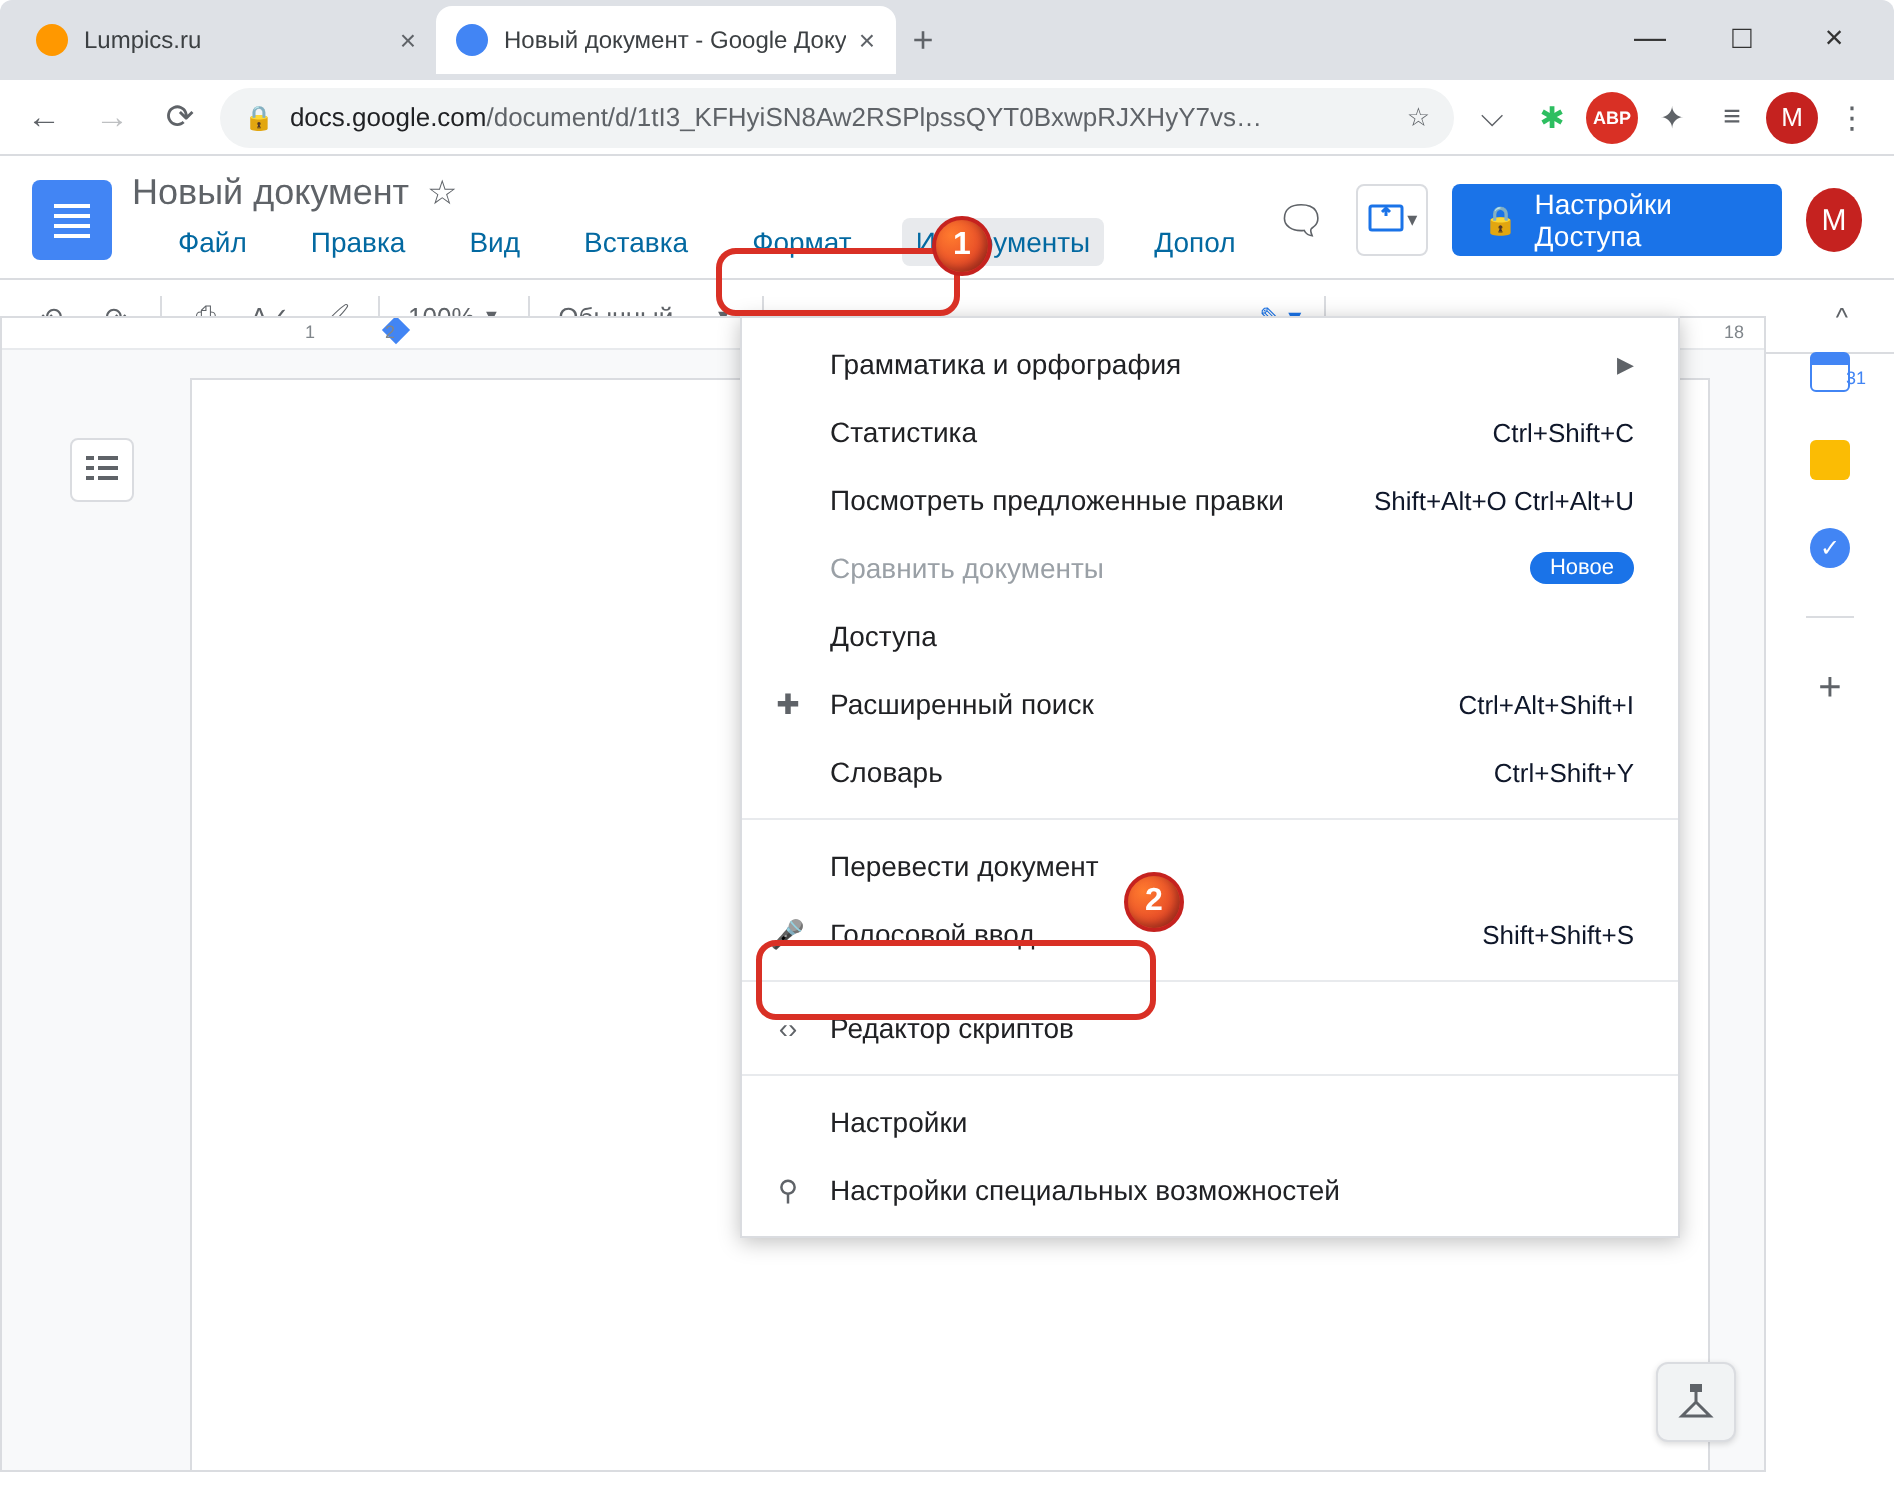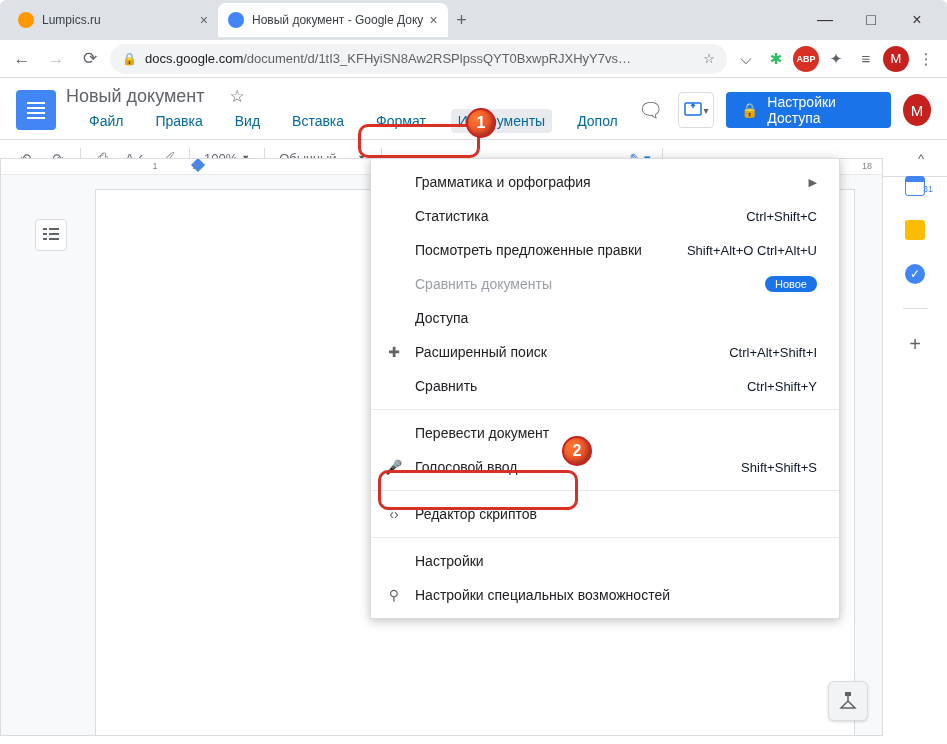--- a/index.html
+++ b/index.html
@@ -22,21 +22,21 @@
   .url-box .lock { font-size:12px; color:#5f6368; }
   .url-text { white-space:nowrap; overflow:hidden; text-overflow:ellipsis; }
   .ext { display:flex; gap:4px; align-items:center; }
   .ext-ico { width:26px; height:26px; display:flex; align-items:center; justify-content:center; border-radius:50%; font-size:15px; }
 
   
   .app-header { padding: 8px 16px 0 16px; display:flex; align-items:flex-start; gap:10px; }
   .docs-logo { width:40px; height:40px; background:#4285f4; border-radius:4px; position:relative; display:flex; align-items:center; justify-content:center; flex:none; margin-top:4px; }
   .docs-logo::before { content:""; position:absolute; background:#fff; width:18px; height:2px; top:12px; box-shadow: 0 5px 0 #fff, 0 10px 0 #fff, 0 15px 0 #fff; }
   .title-area { flex:1; }
-  .title-row { display:flex; align-items:center; gap:25px; }
+  .title-row { display:flex; align-items:center; gap:9px; }
   .doc-title { font-size:18px; color:#5f6368; }
   .star { color:#5f6368; font-size:17px; }
   .menus { display:flex; gap:2px; margin-top:2px; }
   .menu-item { padding:4px 7px; font-size:14px; color:#0369a1; border-radius:4px;margin-left:16px; }
   .menu-item.active { background:#e8eaed; }
   .hdr-right { display:flex; align-items:center; gap:12px; margin-top:6px; }
   .hdr-ico { width:36px; height:36px; display:flex; align-items:center; justify-content:center; color:#5f6368; border-radius:50%; font-size:20px; }
   .present-btn { width:40px; height:36px; border:1px solid #dadce0; border-radius:4px; display:flex; align-items:center; justify-content:center; color:#1a73e8; }
   .share-btn { background:#1a73e8; color:#fff; border-radius:4px; height:36px; padding:0 16px; display:flex; align-items:center; gap:8px; font-size:14px; font-weight:500; }
   .avatar { width:32px; height:32px; border-radius:50%; background:#c5221f; color:#fff; display:flex; align-items:center; justify-content:center; font-size:15px; font-weight:500; }
@@ -237,21 +237,21 @@
     </div>
   <div class="dd-item">
       <span>Доступа</span>
     </div>
   <div class="dd-item">
       <span class="lead-ico">✚</span>
       <span>Расширенный поиск</span>
       <span class="shortcut">Ctrl+Alt+Shift+I</span>
     </div>
   <div class="dd-item">
-      <span>Сравнить</span>
+      <span>Словарь</span>
       <span class="shortcut">Ctrl+Shift+Y</span>
     </div>
   <div class="dd-sep"></div>
   <div class="dd-item">
       <span>Перевести документ</span>
     </div>
   <div class="dd-item">
       <span class="lead-ico">🎤</span>
       <span>Голосовой ввод</span>
       <span class="shortcut">Shift+Shift+S</span>

